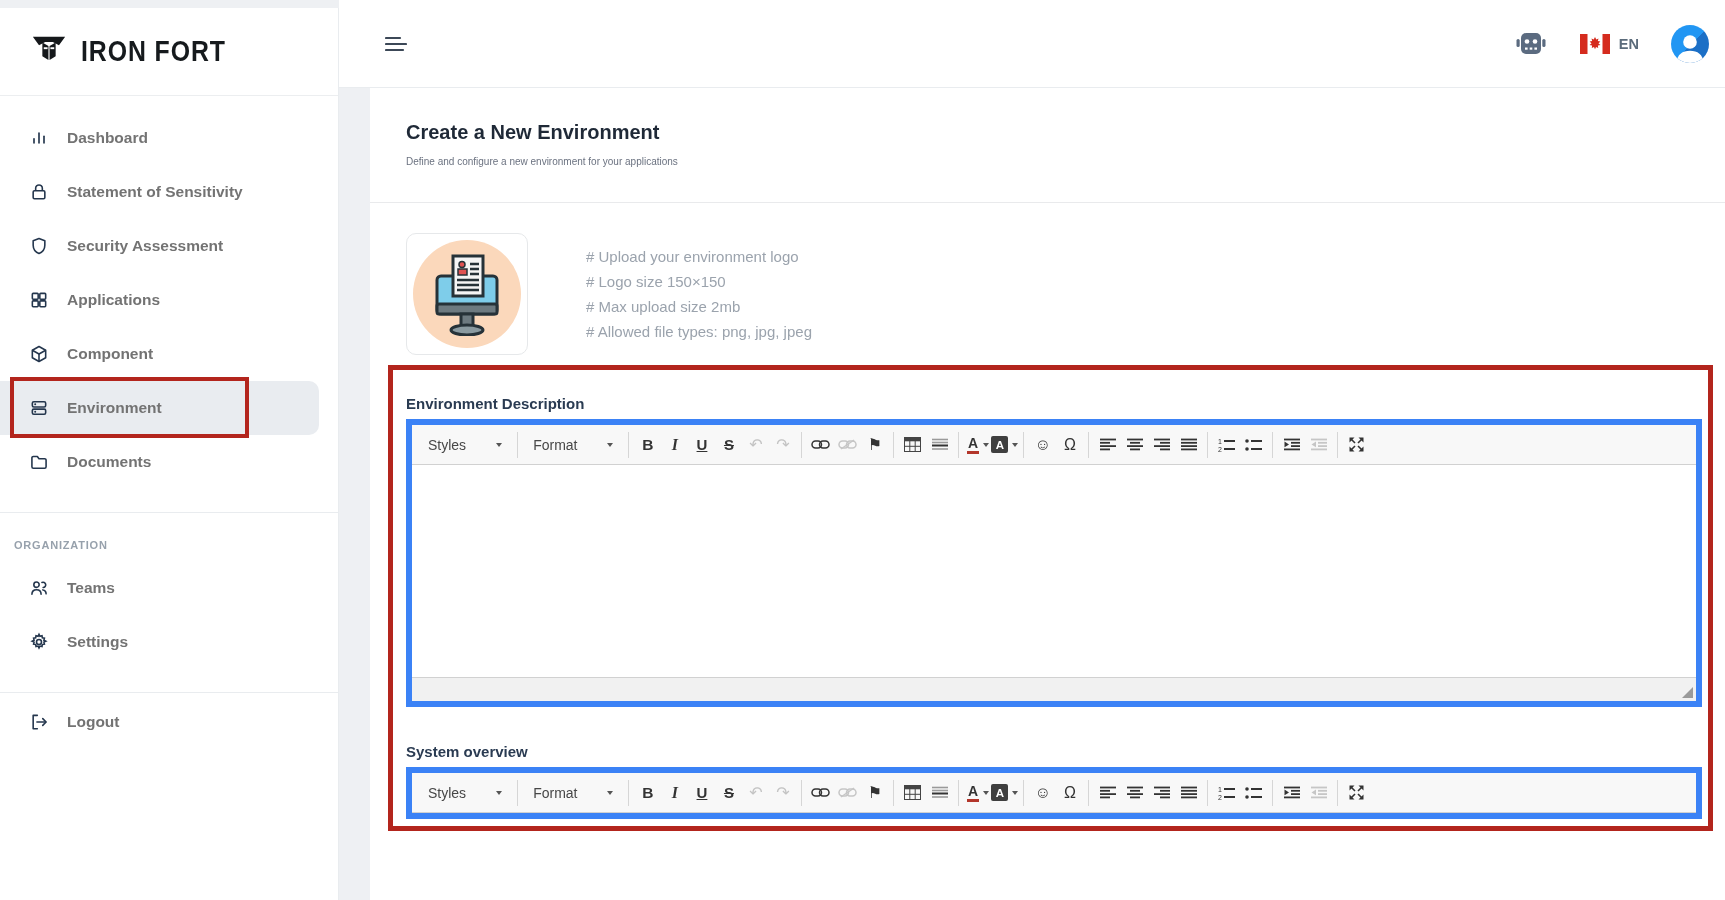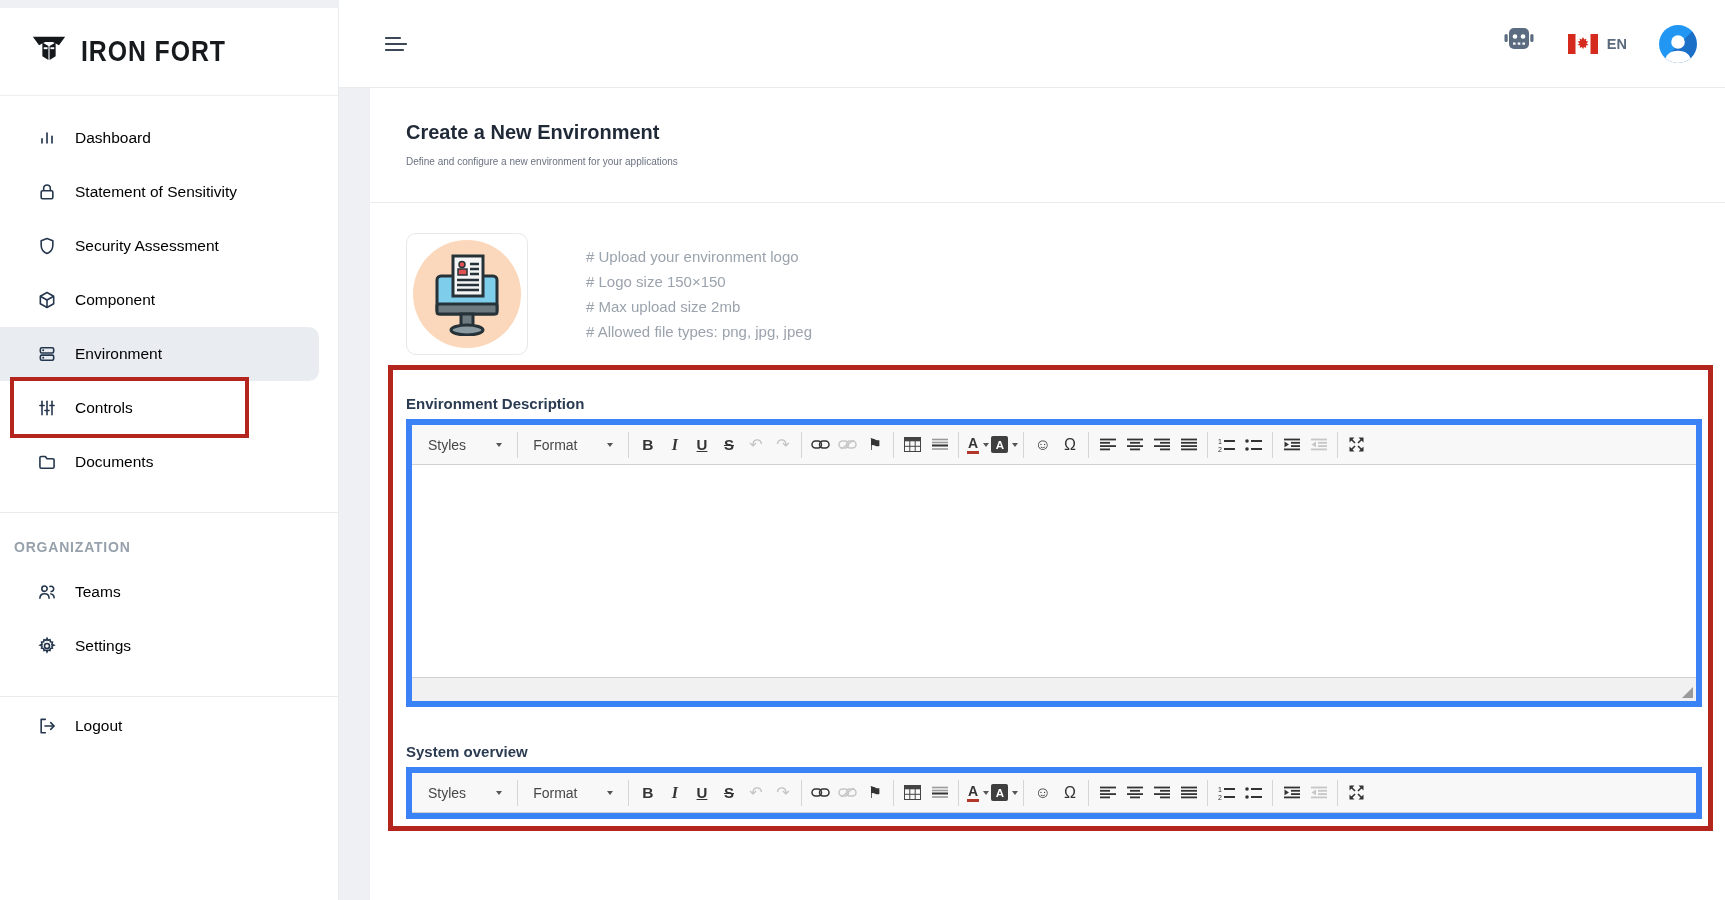--- a/index.html
+++ b/index.html
@@ -9,34 +9,34 @@
 
   
   .sidebar { position:absolute; left:0; top:8px; width:339px; height:900px; background:#fff;
     border-right:1px solid #e9ecef; z-index:5; }
   .brand { height:88px; display:flex; align-items:center; padding-left:30px; gap:13px;
     border-bottom:1px solid #eceef0; }
   .brand-name { font-size:27px; font-weight:900; color:#161a1d; letter-spacing:1px;
     transform:scale(.92,1.1); transform-origin:left center; white-space:nowrap; }
   .nav { margin-top:15px; }
   .nav-item { position:relative; height:54px; display:flex; align-items:center; gap:17px;
-    padding-left:36px; color:#000000; font-size:15.5px; font-weight:400; cursor:pointer; }
+    padding-left:28px; color:#737373; font-size:15.5px; font-weight:700; cursor:pointer; }
   .nav-item.active { background:#e9ecf0; width:319px; border-radius:0 10px 10px 0; }
   .nav-ico { width:22px; height:22px; display:inline-flex; align-items:center; justify-content:center; color:#24364d; flex:none; }
   .side-divider { border-top:1px solid #e9ecef; margin-top:23px; }
-  .section-label { margin:26px 0 10px 14px; font-size:14px; font-weight:700; letter-spacing:.8px; color:#97a1ac; }
+  .section-label { margin:26px 0 10px 14px; font-size:11px; font-weight:700; letter-spacing:.8px; color:#97a1ac; }
   .annotation { position:absolute; border:4px solid #b3251d; background:transparent; z-index:60; pointer-events:none; }
   .annotation-env { left:10px; top:377px; width:239px; height:61px; }
   .annotation-form { left:388px; top:365px; width:1325px; height:466px; border-width:5px; }
 
   
   .topbar { position:absolute; left:339px; top:0; right:0; height:88px; background:#fff;
     border-bottom:1px solid #e9ecef; display:flex; align-items:center; z-index:4; }
   .burger { margin-left:46px; cursor:pointer; display:flex; }
-  .topbar-right { margin-left:auto; display:flex; gap:32px; padding-right:28px; }
+  .topbar-right { margin-left:auto; display:flex; align-items:center; gap:32px; padding-right:16px; }
   .lang { display:flex; align-items:center; gap:9px; cursor:pointer; }
   .lang-code { font-size:14.5px; font-weight:600; color:#5b6b7b; }
   .avatar { width:38px; height:38px; border-radius:50%; overflow:hidden; cursor:pointer;
     background:linear-gradient(135deg,#2196f3 52%,#1b6fc6 52%); display:flex; align-items:flex-end; justify-content:center; }
 
   
   .panel { position:absolute; left:370px; top:88px; right:0; bottom:0; background:#fff; overflow:hidden; }
   .page-head { padding:32px 0 0 36px; }
   .page-title { font-size:20px; line-height:24px; font-weight:700; color:#1f2937; }
   .page-sub { margin-top:8px; font-size:10px; line-height:19px; color:#6b7280; }
@@ -135,51 +135,49 @@
       <div class="nav-item">
         <span class="nav-ico">
           <svg width="20" height="20" viewBox="0 0 24 24" fill="none" stroke="currentColor" stroke-width="1.9" stroke-linejoin="round">
               <path d="M12 3 L19 5.8 V11 C19 15.6 16.2 19.2 12 21 C7.8 19.2 5 15.6 5 11 V5.8 Z"></path>
             </svg>
         </span>
         <span>Security Assessment</span>
       </div>
       <div class="nav-item">
         <span class="nav-ico">
+          <svg width="20" height="20" viewBox="0 0 24 24" fill="none" stroke="currentColor" stroke-width="1.9">
+              <rect x="4" y="4" width="7" height="7" rx="1"></rect>
+              <rect x="13" y="4" width="7" height="7" rx="1"></rect>
+              <rect x="4" y="13" width="7" height="7" rx="1"></rect>
+              <rect x="13" y="13" width="7" height="7" rx="1"></rect>
+            </svg>
+        </span>
+        <span>Applications</span>
+      </div>
+      <div class="nav-item">
+        <span class="nav-ico">
           <svg width="20" height="20" viewBox="0 0 24 24" fill="none" stroke="currentColor" stroke-width="1.9" stroke-linejoin="round">
               <path d="M12 3 L20 7.5 V16.5 L12 21 L4 16.5 V7.5 Z"></path>
               <path d="M4 7.5 L12 12 L20 7.5"></path>
               <path d="M12 12 V21"></path>
             </svg>
         </span>
         <span>Component</span>
       </div>
       <div class="nav-item active">
         <span class="nav-ico">
           <svg width="20" height="20" viewBox="0 0 24 24" fill="none" stroke="currentColor" stroke-width="1.9">
               <rect x="4" y="4.5" width="16" height="6.2" rx="1.8"></rect>
               <rect x="4" y="13.3" width="16" height="6.2" rx="1.8"></rect>
               <line x1="7.4" y1="7.6" x2="7.42" y2="7.6" stroke-linecap="round" stroke-width="2.4"></line>
               <line x1="7.4" y1="16.4" x2="7.42" y2="16.4" stroke-linecap="round" stroke-width="2.4"></line>
             </svg>
         </span>
         <span>Environment</span>
-      </div>
-      <div class="nav-item">
-        <span class="nav-ico">
-          <svg width="20" height="20" viewBox="0 0 24 24" fill="none" stroke="currentColor" stroke-width="1.9" stroke-linecap="round">
-              <line x1="6" y1="4" x2="6" y2="20"></line>
-              <line x1="12" y1="4" x2="12" y2="20"></line>
-              <line x1="18" y1="4" x2="18" y2="20"></line>
-              <line x1="3.5" y1="9" x2="8.5" y2="9"></line>
-              <line x1="9.5" y1="15" x2="14.5" y2="15"></line>
-              <line x1="15.5" y1="9" x2="20.5" y2="9"></line>
-            </svg>
-        </span>
-        <span>Controls</span>
       </div>
       <div class="nav-item">
         <span class="nav-ico">
           <svg width="20" height="20" viewBox="0 0 24 24" fill="none" stroke="currentColor" stroke-width="1.9" stroke-linejoin="round">
               <path d="M3.5 7 V17.8 a1.7 1.7 0 0 0 1.7 1.7 H18.8 a1.7 1.7 0 0 0 1.7-1.7 V9.8 a1.7 1.7 0 0 0-1.7-1.7 H12 L10 5.3 H5.2 A1.7 1.7 0 0 0 3.5 7 Z"></path>
             </svg>
         </span>
         <span>Documents</span>
       </div>
     </nav>

